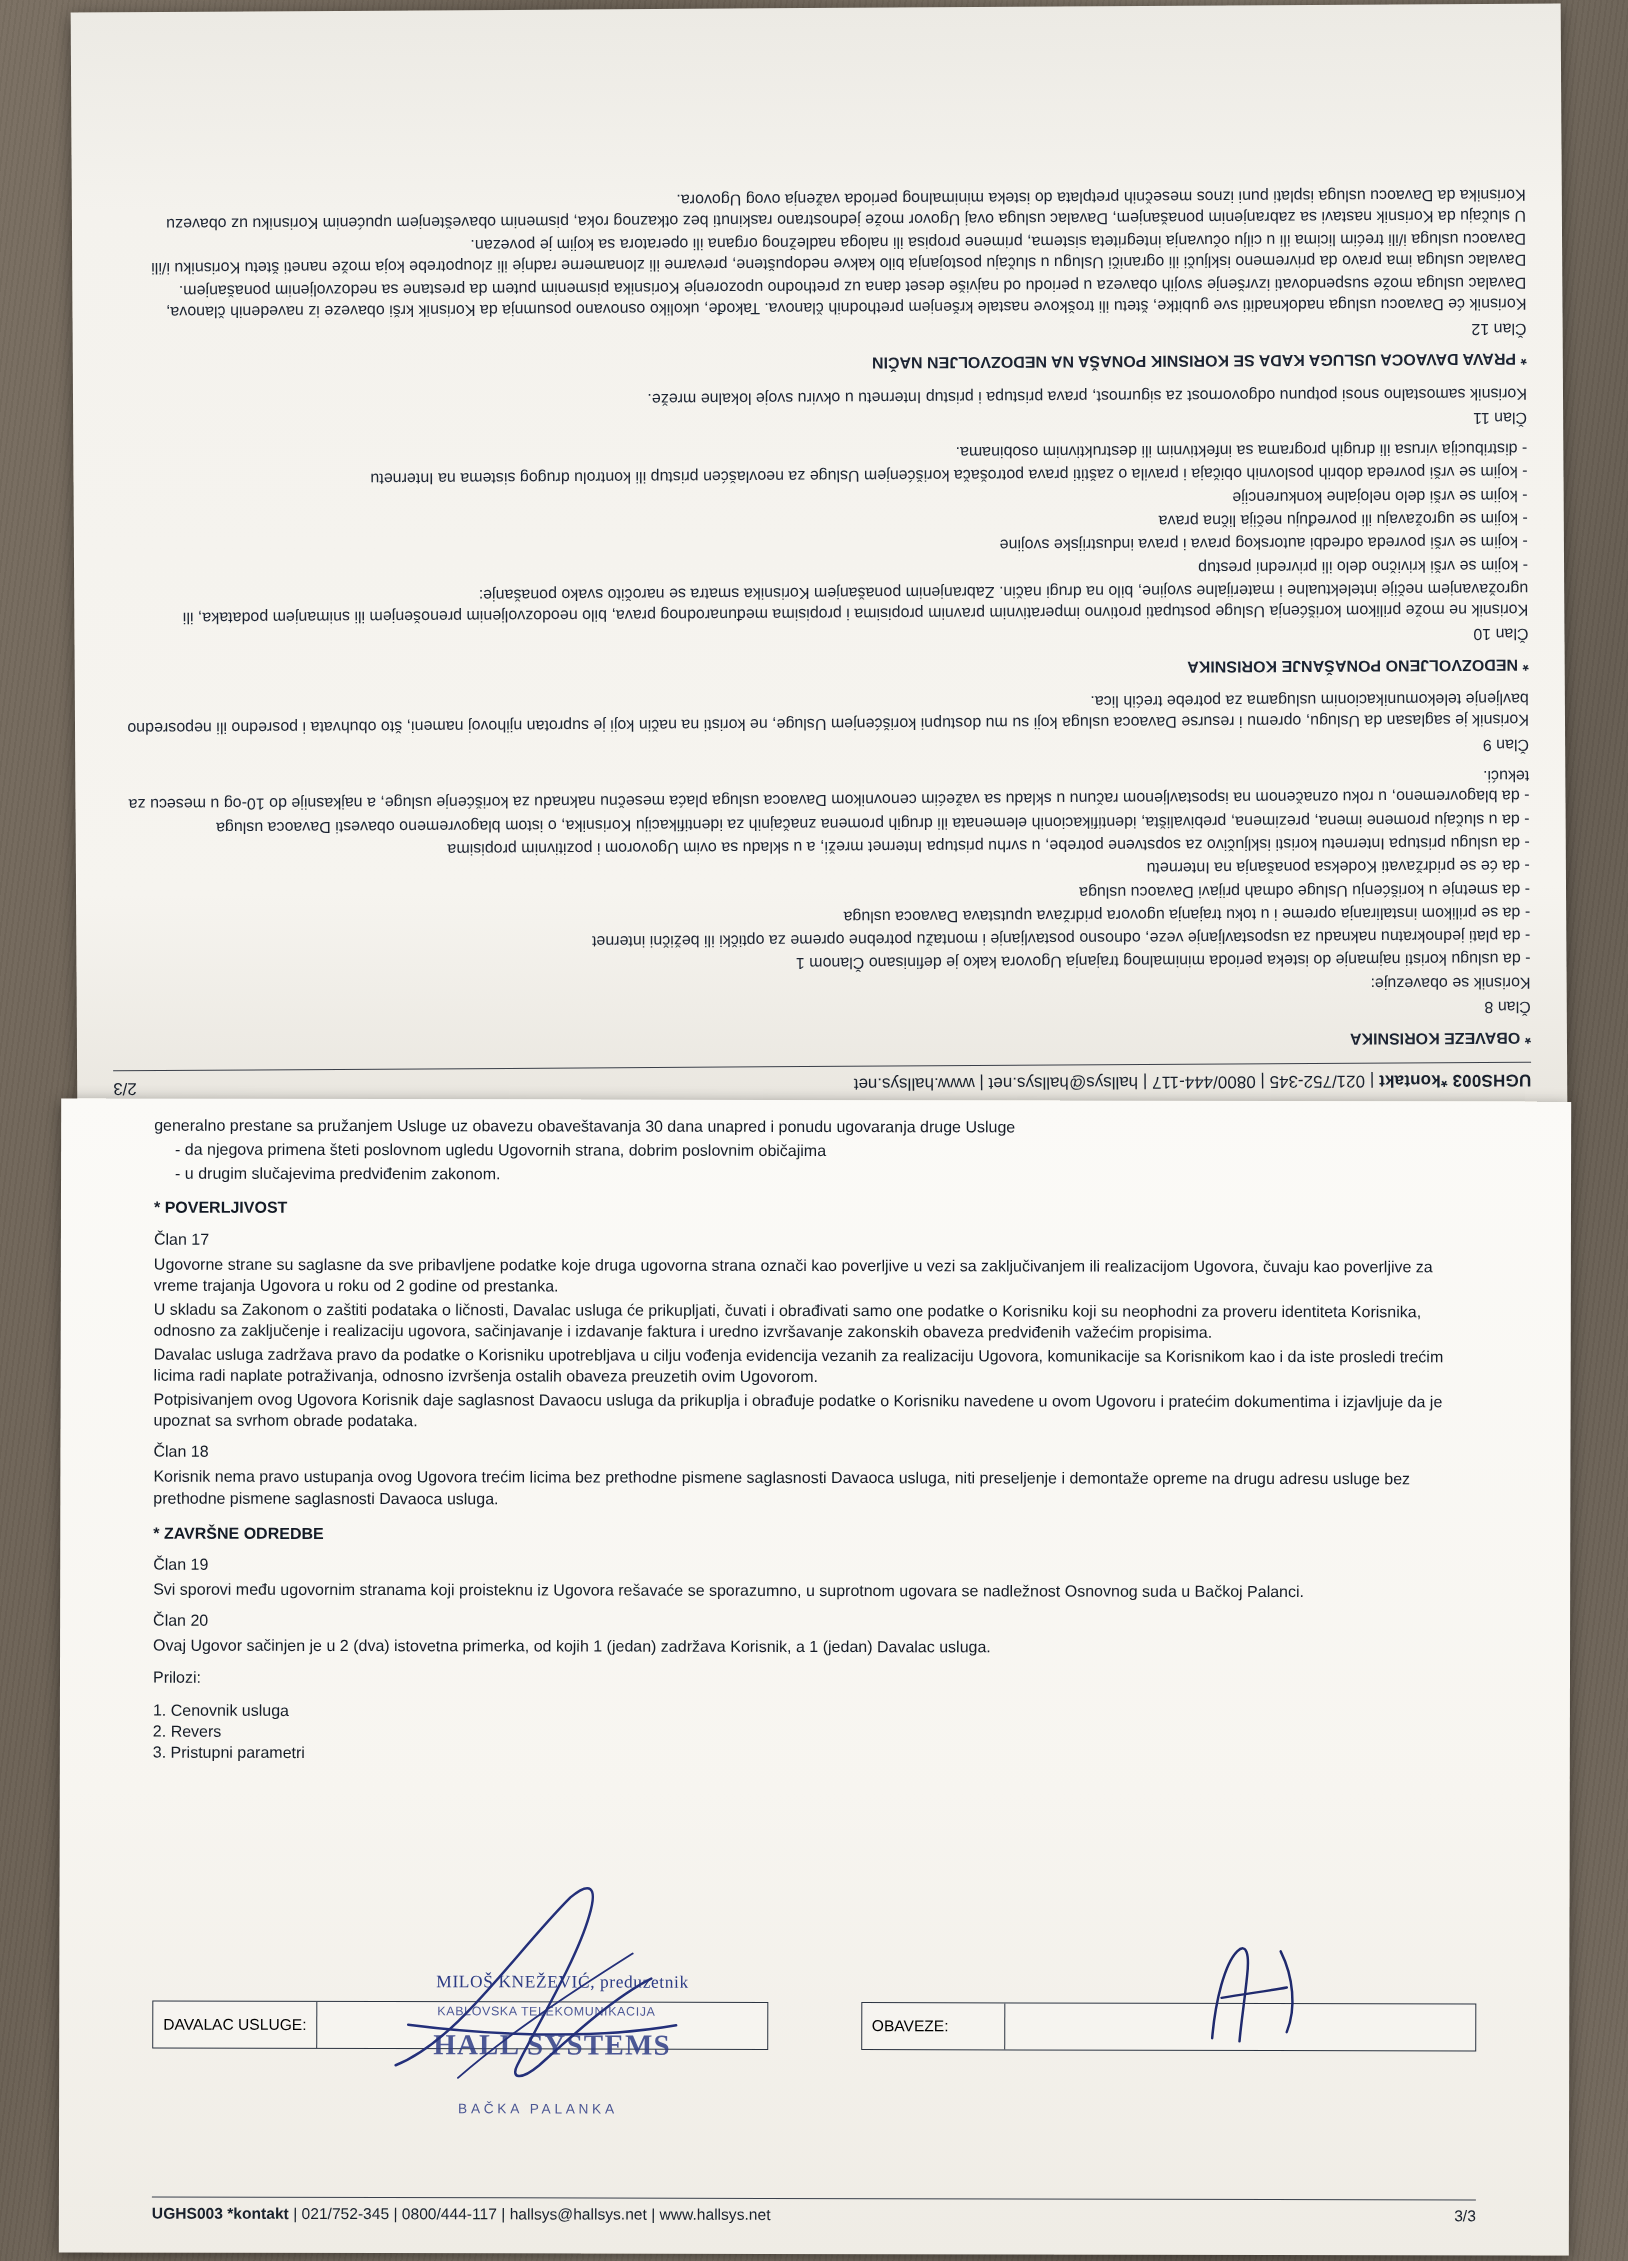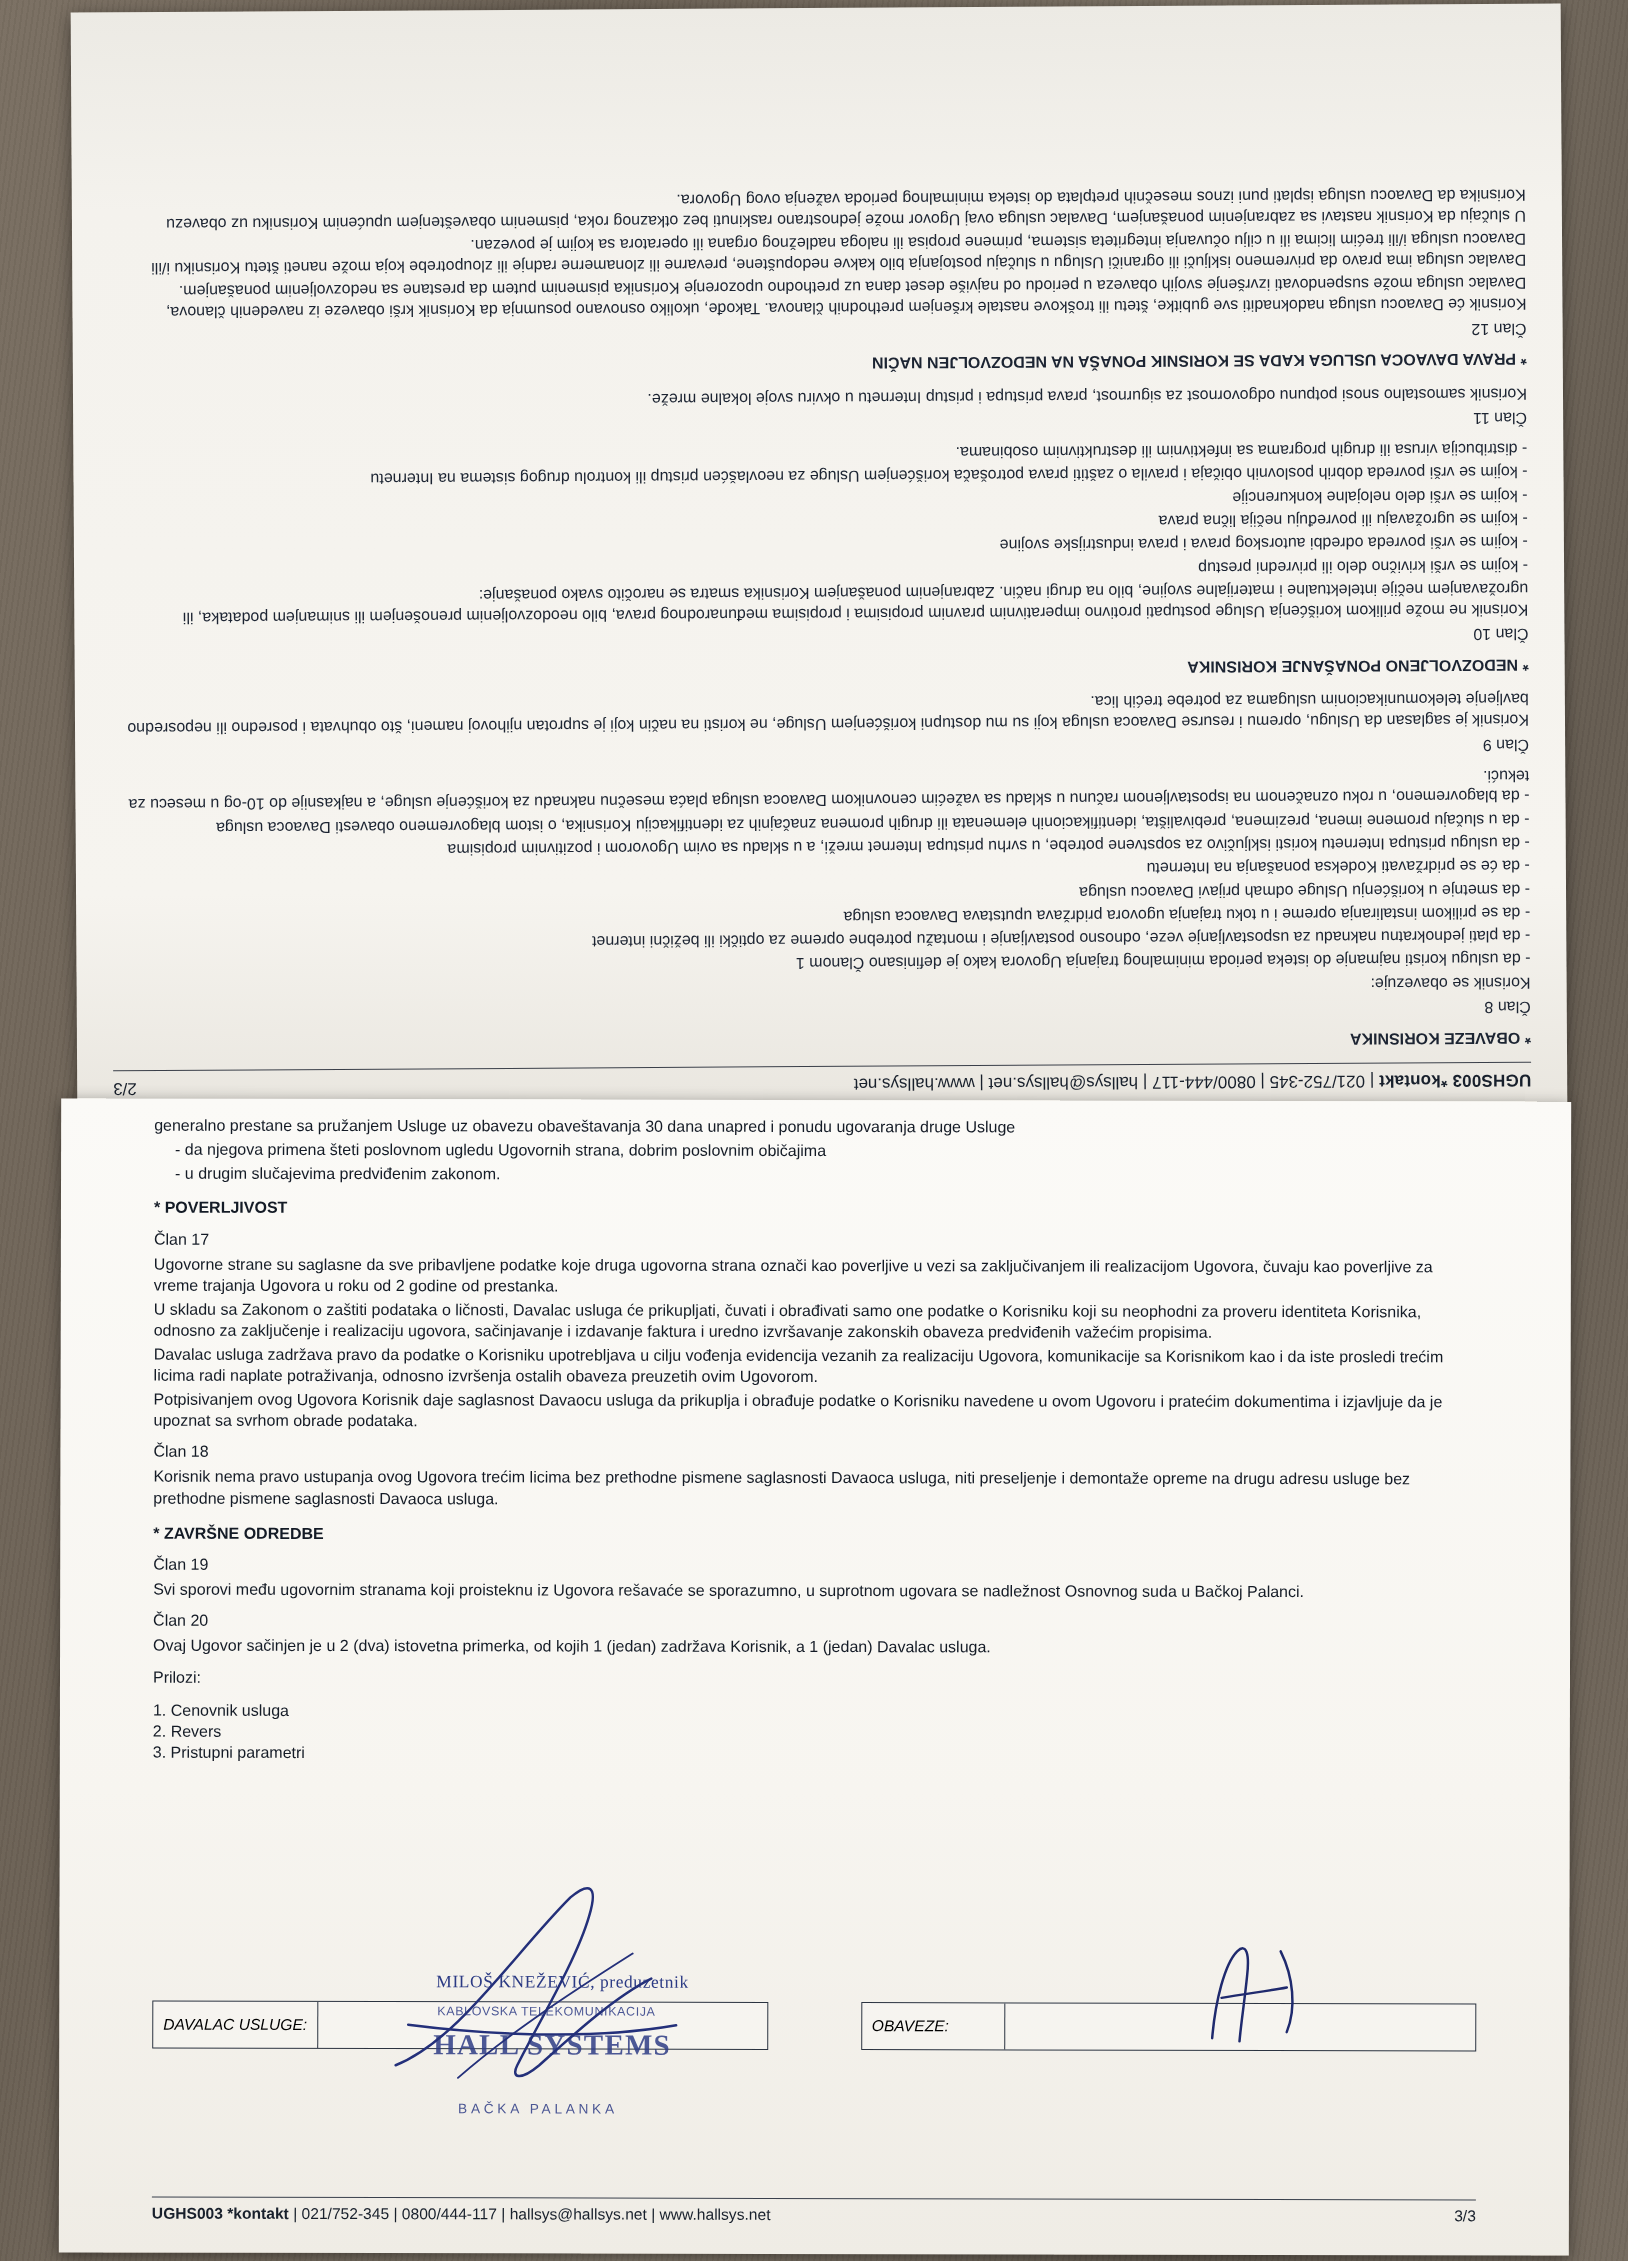--- a/index.html
+++ b/index.html
@@ -114,21 +114,20 @@
   }
   .sig-box .lbl {
     padding: 13px 10px;
     font-size: 15.6px;
     border-right: 1.2px solid #2b3340;
     height: 100%;
     display: flex;
     align-items: center;
     min-width: 143px;
     box-sizing: border-box;
-    font-style: italic;
   }
   .sig-box .fill { flex: 1; height: 100%; position: relative; }
 
   .stamp {
     position: absolute;
     left: 349px;
     top: 869px;
     width: 349px;
     height: 143px;
     color: #2f3d86;

